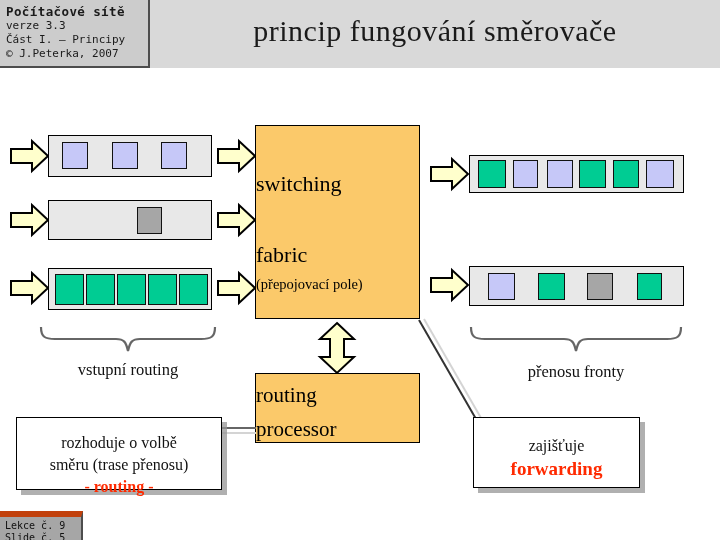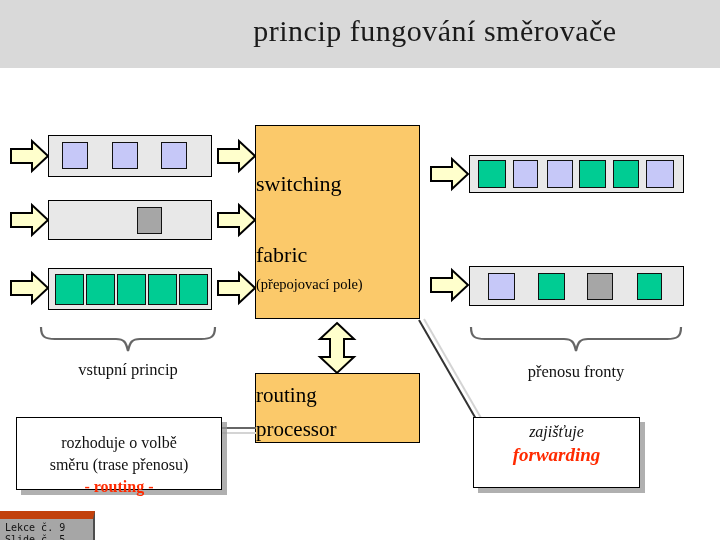--- a/index.html
+++ b/index.html
@@ -122,22 +122,21 @@
   }
   #callout-left {
     left: 16px; top: 417px;
     width: 206px; height: 73px;
     padding-top: 14px;
   }
   #callout-left .ln { font-size: 16px; line-height: 22px; }
   #callout-right {
     left: 473px; top: 417px;
     width: 167px; height: 71px;
-    padding-top: 2px;
-    font-style: italic;
+    padding-top: 16px;
   }
   #callout-right .ln { font-size: 16px; line-height: 23px; }
   .red-bold {
     color: #ff2a00;
     font-weight: bold;
   }
   .red-dash { color: #ff2a00; font-weight: bold; }
 
   
   .brace { position: absolute; }
@@ -148,39 +147,45 @@
     color: #111111;
   }
 
   
   .connector { position: absolute; }
 
   
   #footer-box {
     position: absolute;
     left: 0; top: 511px;
-    width: 95px; height: 29px;
+    width: 83px; height: 29px;
     background: #a6a6a6;
     border-right: 2px solid #4d4d4d;
-    border-top: 8px solid #c2410c;
+    border-top: 6px solid #c2410c;
     box-sizing: border-box;
     font-family: "DejaVu Sans Mono", monospace;
     font-size: 10px;
     color: #111111;
     padding: 3px 0 0 5px;
     line-height: 12px;
   }
 </style>
 </head>
 <body>
 
 <div id="slide">
 
   <div id="header-band"></div>
 
+  <div id="header-left">
+    <div class="line1">Počítačové sítě</div>
+    <div class="line">verze 3.3</div>
+    <div class="line">Část I. – Principy</div>
+    <div class="line">© J.Peterka, 2007</div>
+  </div>
 
   <div id="slide-title">princip fungování směrovače</div>
 
   <svg class="arrow-r" style="left:8px; top:138px;" width="44" height="38" viewBox="0 0 44 38">
     <path d="M3 11 L24 11 L24 3 L40 18 L24 33 L24 25 L3 25 Z" fill="#ffffcc" stroke="#000000" stroke-width="2"></path>
   </svg>
   <svg class="arrow-r" style="left:8px; top:202px;" width="44" height="38" viewBox="0 0 44 38">
     <path d="M3 11 L24 11 L24 3 L40 18 L24 33 L24 25 L3 25 Z" fill="#ffffcc" stroke="#000000" stroke-width="2"></path>
   </svg>
   <svg class="arrow-r" style="left:8px; top:270px;" width="44" height="38" viewBox="0 0 44 38">
@@ -249,21 +254,21 @@
   </svg>
 
   <div class="orange-box" id="routing-processor">
     <div class="big">routing</div>
     <div class="big">processor</div>
   </div>
 
   <svg class="brace" style="left:38px; top:325px;" width="180" height="30" viewBox="0 0 180 30">
     <path d="M3 2 C3 12, 7 14, 17 14 L78 14 C86 14, 88 17, 90 26 C92 17, 94 14, 102 14 L163 14 C173 14, 177 12, 177 2" fill="none" stroke="#666666" stroke-width="2.2"></path>
   </svg>
-  <div class="brace-label" style="left:38px; top:360px; width:180px;">vstupní princip</div>
+  <div class="brace-label" style="left:38px; top:360px; width:180px;">vstupní routing</div>
 
   <svg class="brace" style="left:468px; top:325px;" width="216" height="30" viewBox="0 0 216 30">
     <path d="M3 2 C3 12, 7 14, 17 14 L96 14 C104 14, 106 17, 108 26 C110 17, 112 14, 120 14 L199 14 C209 14, 213 12, 213 2" fill="none" stroke="#666666" stroke-width="2.2"></path>
   </svg>
   <div class="brace-label" style="left:468px; top:362px; width:216px;">přenosu fronty</div>
 
   <svg class="connector" style="left:216px; top:412px;" width="44" height="30" viewBox="0 0 44 30">
     <line x1="40" y1="16" x2="6" y2="16" stroke="#666666" stroke-width="2"></line>
     <line x1="40" y1="21" x2="6" y2="21" stroke="#d4d4d4" stroke-width="2"></line>
   </svg>

